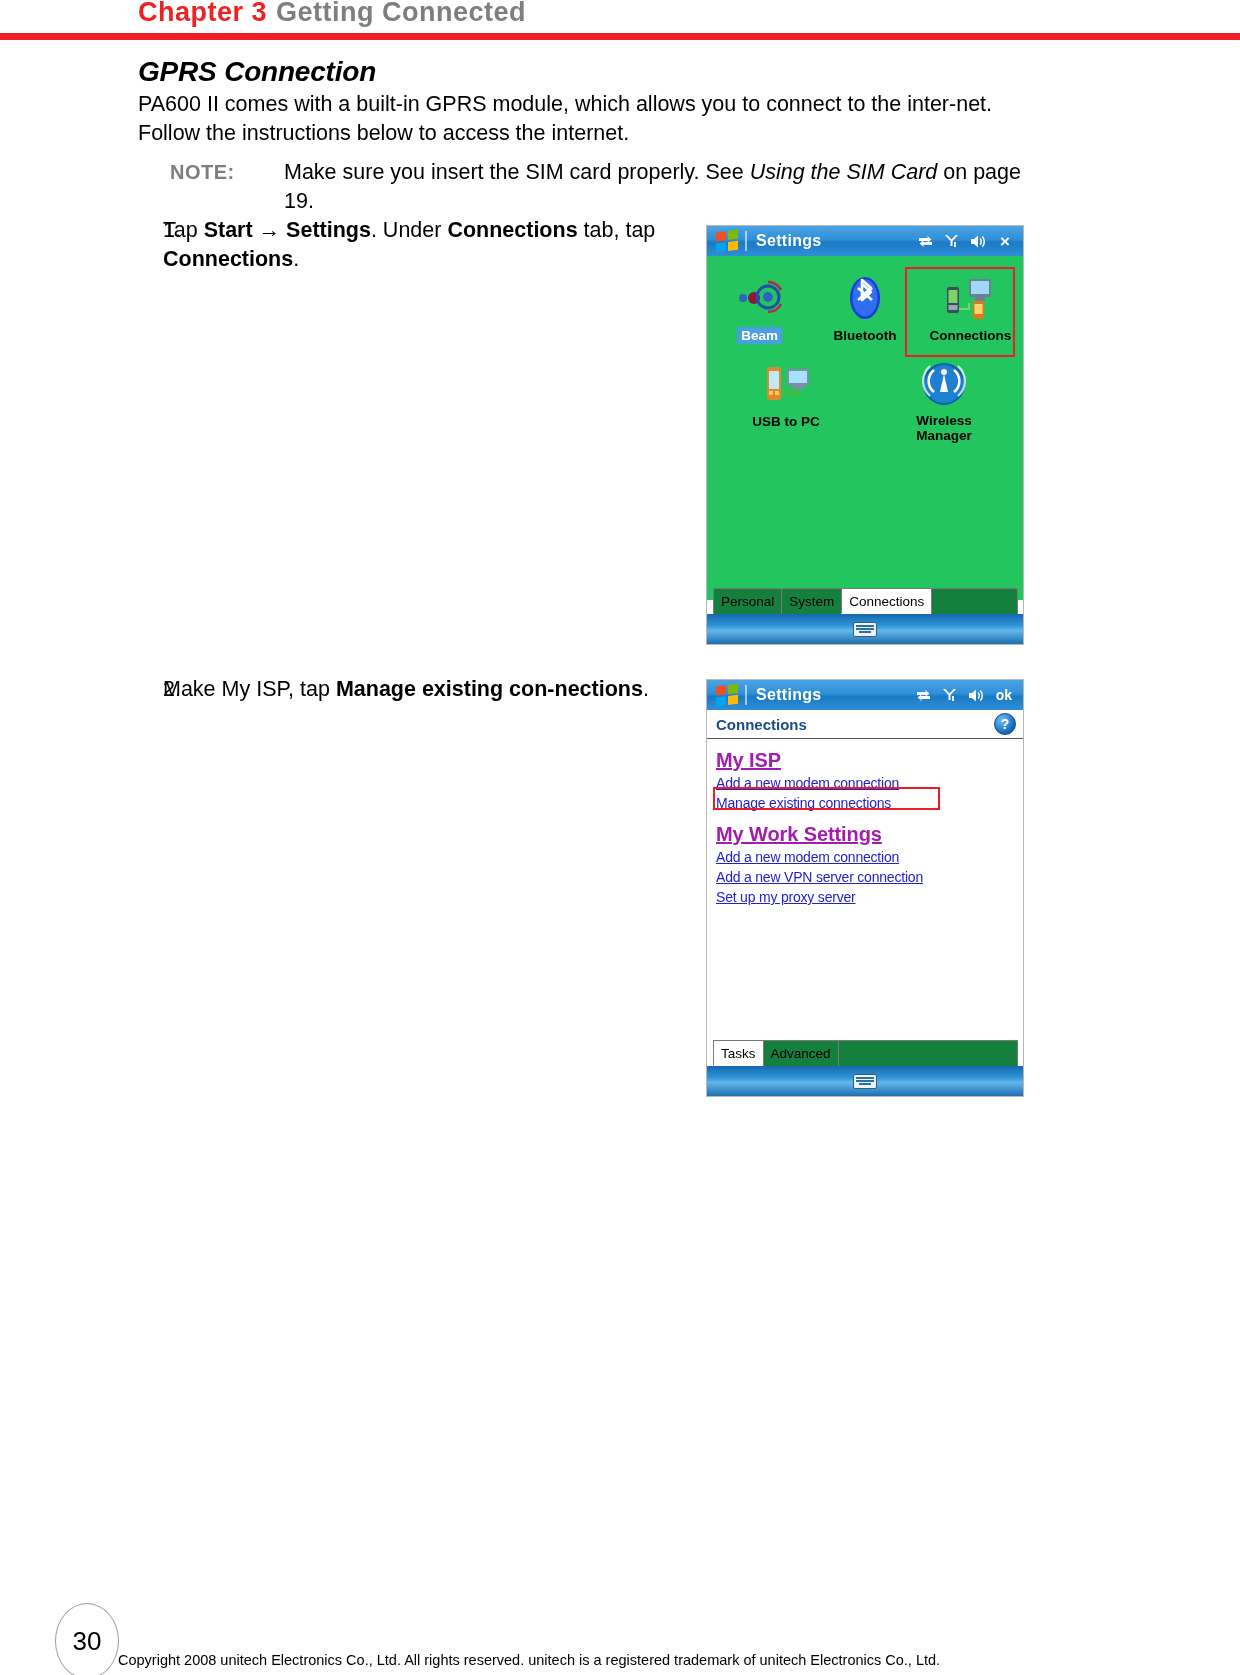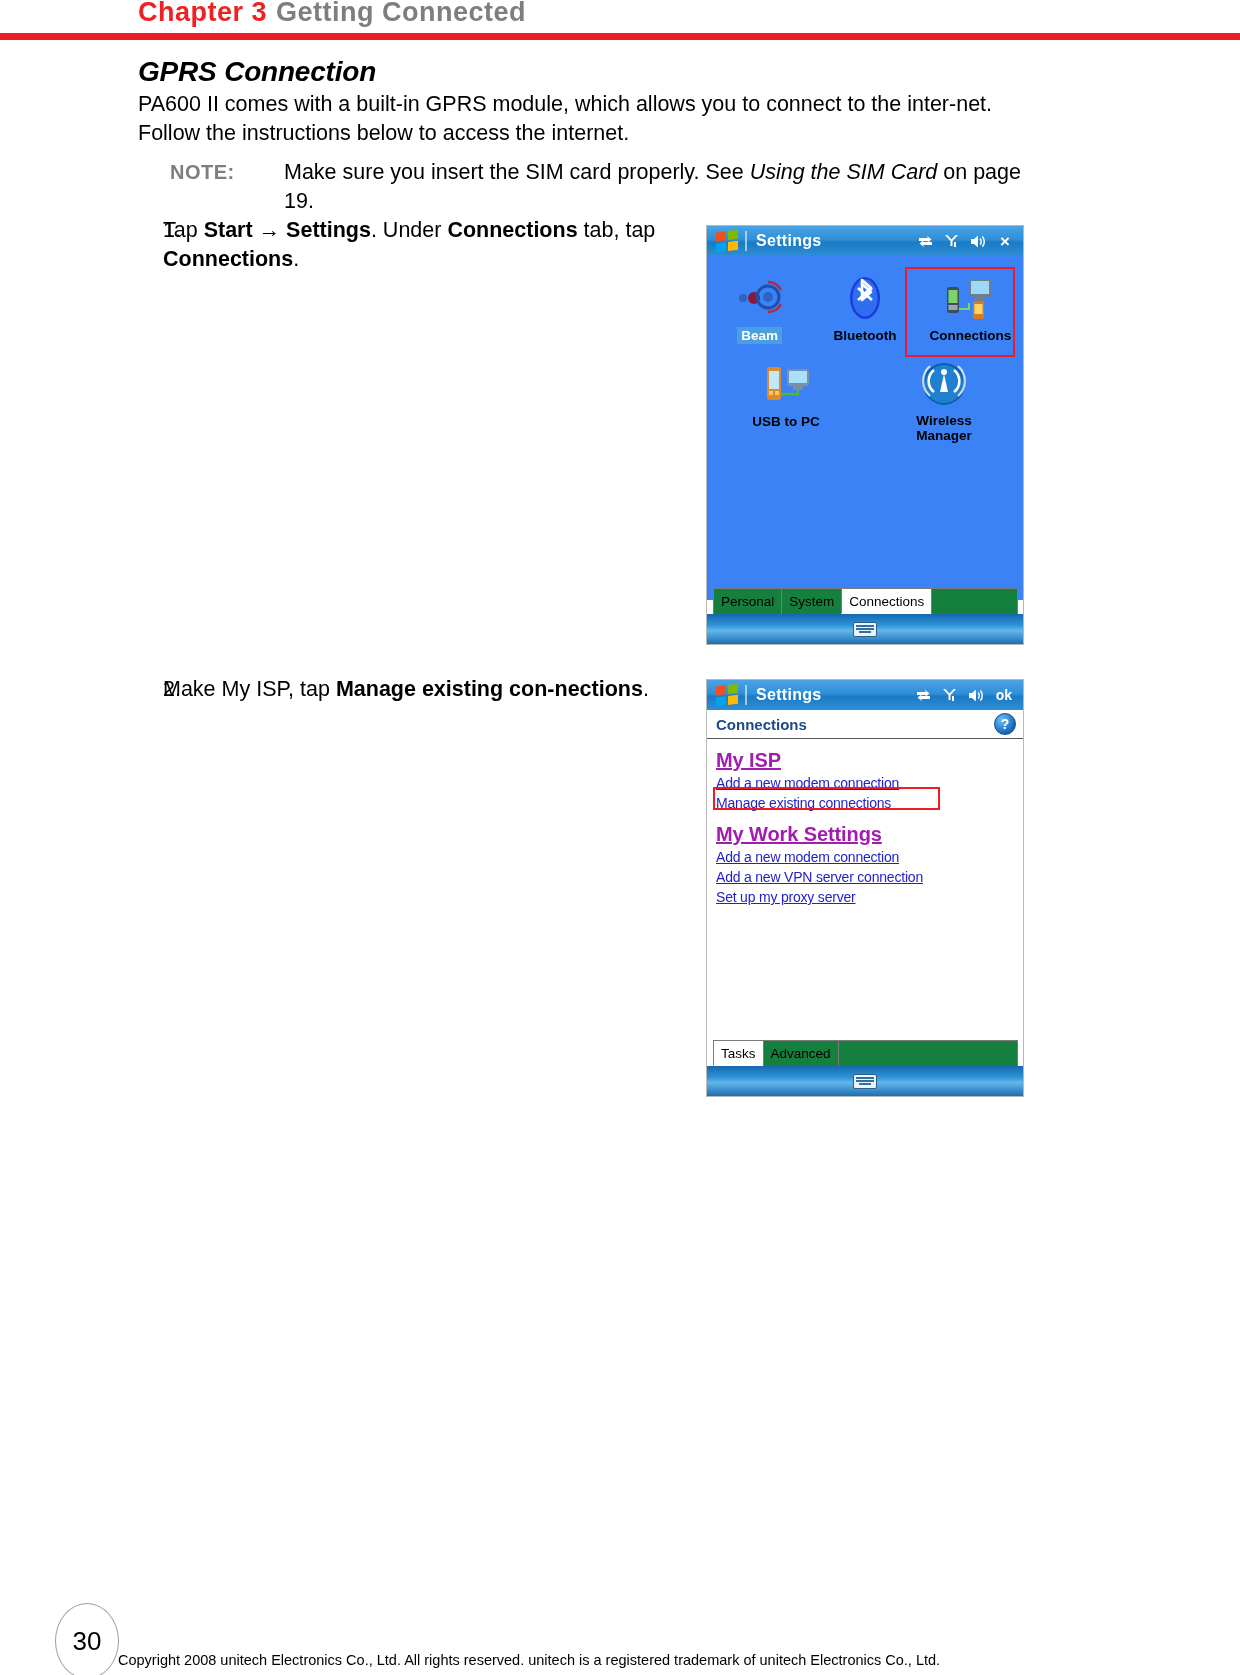--- a/index.html
+++ b/index.html
@@ -171,21 +171,21 @@
   }
   .tb-ok {
     color: #fff; font-size: 14px; font-weight: bold;
     padding: 1px 3px;
   }
 
   
   .icon-grid {
     position: relative;
     height: 330px;
-    background: #3b82f6;
+    background: #22c55e;
     padding-top: 14px;
   }
   .grid-row {
     display: flex;
     justify-content: space-around;
     margin-bottom: 12px;
   }
   .grid-cell {
     width: 100px;
     text-align: center;

